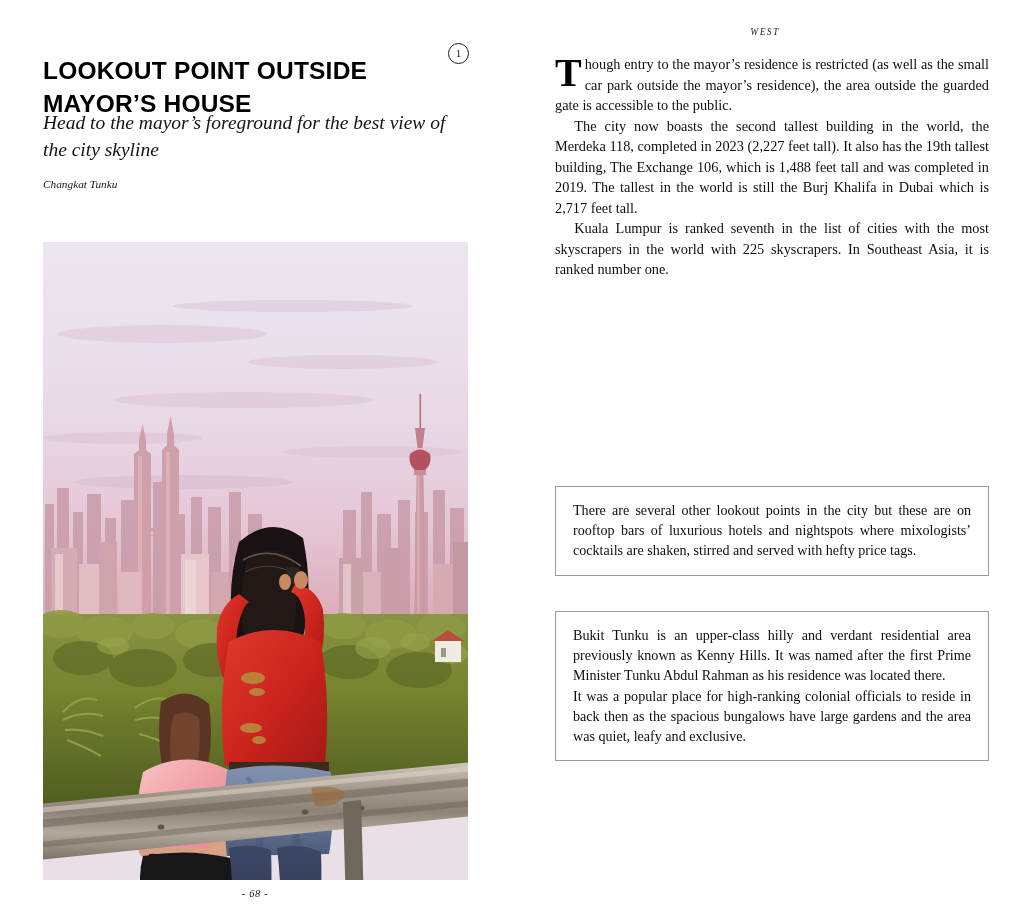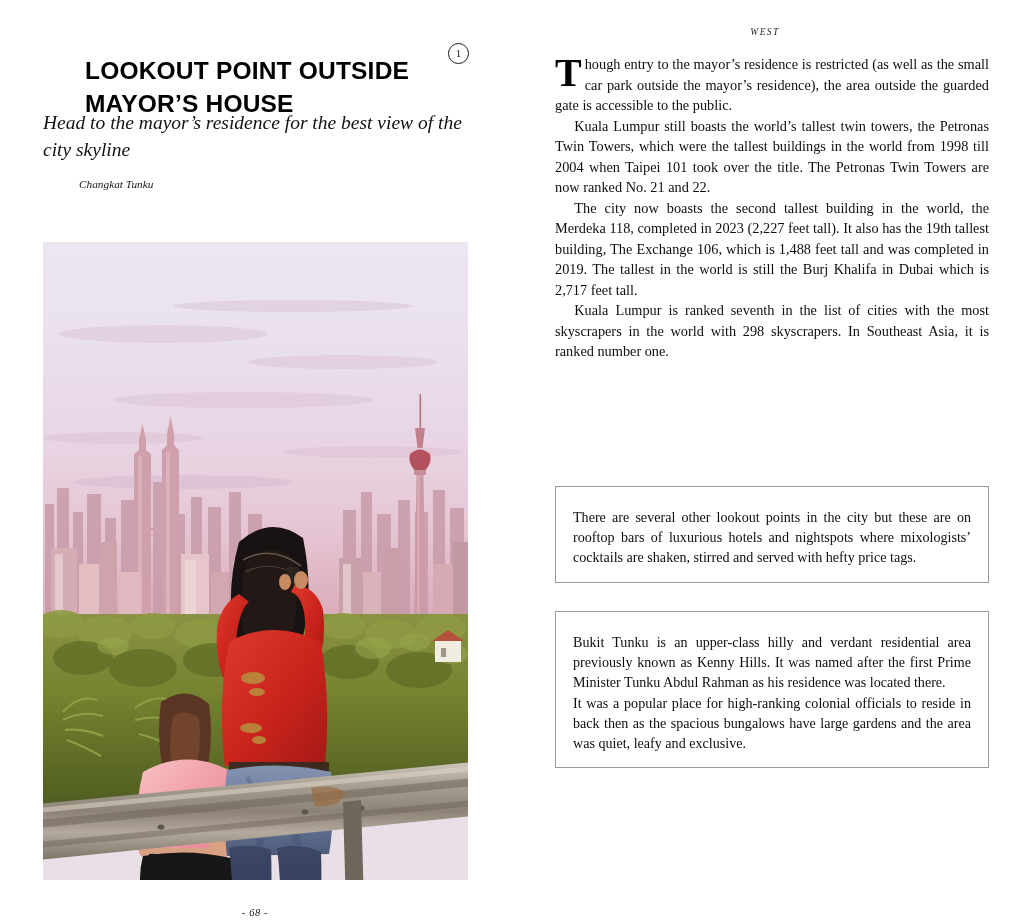--- a/index.html
+++ b/index.html
@@ -34,21 +34,20 @@
     left: 43px;
     top: 38px;
     width: 380px;
     font-family: "Liberation Sans", sans-serif;
     font-weight: 700;
     font-size: 24.5px;
     line-height: 1.35;
     letter-spacing: 0.2px;
     color: #000000;
     text-transform: uppercase;
-    margin-left: 42px;
   }
 
   .badge-circle {
     position: absolute;
     left: 448px;
     top: 43px;
     width: 21px;
     height: 21px;
     border: 1.3px solid #1b1b1b;
     border-radius: 50%;
@@ -77,21 +76,20 @@
   .credit-block {
     position: absolute;
     left: 43px;
     top: 176px;
     width: 430px;
     font-family: "Liberation Serif", serif;
     font-style: italic;
     font-size: 11.3px;
     line-height: 1.42;
     color: #141414;
-    margin-left: 36px;
   }
   .credit-line { display: block; }
 
   
   .photo {
     position: absolute;
     left: 43px;
     top: 242px;
     width: 425px;
     height: 638px;
@@ -100,21 +98,20 @@
   }
   .photo svg { display: block; width: 100%; height: 100%; }
 
   .page-num {
     position: absolute;
     font-family: "Liberation Serif", serif;
     font-style: italic;
     font-size: 10.5px;
     color: #161616;
     letter-spacing: 0.6px;
-    margin-top: 19px;
   }
   .page-num-left { left: 0; width: 510px; text-align: center; top: 888px; }
 
   
   .page-right {
     position: absolute;
     left: 510px; top: 8px;
     width: 510px; height: 923px;
   }
 
@@ -162,21 +159,21 @@
     color: #000000;
   }
 
   .callout {
     position: absolute;
     left: 555px;
     width: 434px;
     box-sizing: border-box;
     border: 1.1px solid #9a9a9a;
     background: #ffffff;
-    padding: 20px 17px 14px 17px;
+    padding: 13px 17px 14px 17px;
     font-family: "Liberation Serif", serif;
     font-size: 14.1px;
     line-height: 1.435;
     text-align: justify;
     color: #0e0e0e;
   }
   .callout p { margin: 0; }
   .callout-1 { top: 486px; }
   .callout-2 { top: 611px; }
 </style>
@@ -186,21 +183,21 @@
 <div class="spread">
 
   <div class="page-left">
 
     <h1 class="article-title">LOOKOUT POINT OUTSIDE MAYOR’S HOUSE</h1>
 
     <div class="badge-circle">
       <span>1</span>
     </div>
 
-    <div class="article-subtitle">Head to the mayor’s residence for the best view of the city skyline</div>
+    <div class="article-subtitle">Head to the mayor’s foreground for the best view of the city skyline</div>
 
     <div class="credit-block">
       <span class="credit-line">Changkat Tunku</span>
     </div>
 
     <div class="photo">
       <svg viewBox="0 0 425 638" preserveAspectRatio="none">
         <defs>
           <linearGradient id="sky" x1="0" y1="0" x2="0" y2="1">
             <stop offset="0%" stop-color="#ece6f0"></stop>
@@ -494,23 +491,22 @@
     </div>
 
     <div class="page-num page-num-left">- 68 -</div>
   </div>
 
   <div class="page-right">
     <div class="running-head">WEST</div>
 
     <div class="body-col">
       <p class="first"><span class="dropcap">T</span><span>hough entry to the mayor’s residence is restricted (as well as the small car park outside the mayor’s residence), the area outside the guarded gate is accessible to the public.</span></p>
-      <p>Kuala Lumpur still boasts the world’s tallest twin towers, the Petronas Twin Towers, which were the tallest buildings in the world from 1998 till 2004 when Taipei 101 took over the title. The Petronas Twin Towers are now ranked No. 21 and 22.</p>
       <p>The city now boasts the second tallest building in the world, the Merdeka 118, completed in 2023 (2,227 feet tall). It also has the 19th tallest building, The Exchange 106, which is 1,488 feet tall and was completed in 2019. The tallest in the world is still the Burj Khalifa in Dubai which is 2,717 feet tall.</p>
-      <p>Kuala Lumpur is ranked seventh in the list of cities with the most skyscrapers in the world with 298 skyscrapers. In Southeast Asia, it is ranked number one.</p>
+      <p>Kuala Lumpur is ranked seventh in the list of cities with the most skyscrapers in the world with 225 skyscrapers. In Southeast Asia, it is ranked number one.</p>
     </div>
 
   </div>
 
   <div class="callout callout-1">
     <p>There are several other lookout points in the city but these are on rooftop bars of luxurious hotels and nightspots where mixologists’ cocktails are shaken, stirred and served with hefty price tags.</p>
   </div>
 
   <div class="callout callout-2">
     <p>Bukit Tunku is an upper-class hilly and verdant residential area previously known as Kenny Hills. It was named after the first Prime Minister Tunku Abdul Rahman as his residence was located there.<br>It was a popular place for high-ranking colonial officials to reside in back then as the spacious bungalows have large gardens and the area was quiet, leafy and exclusive.</p>

